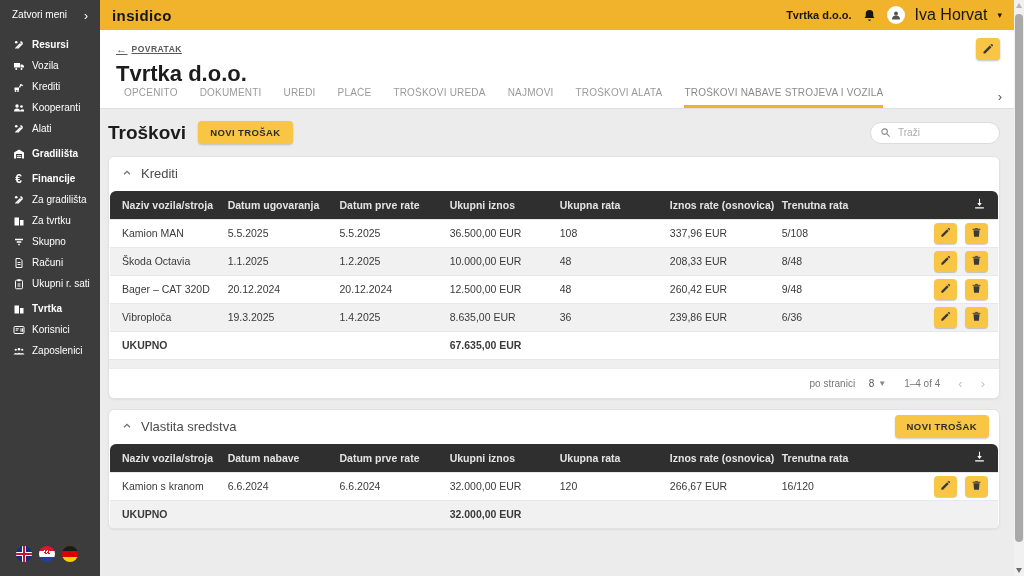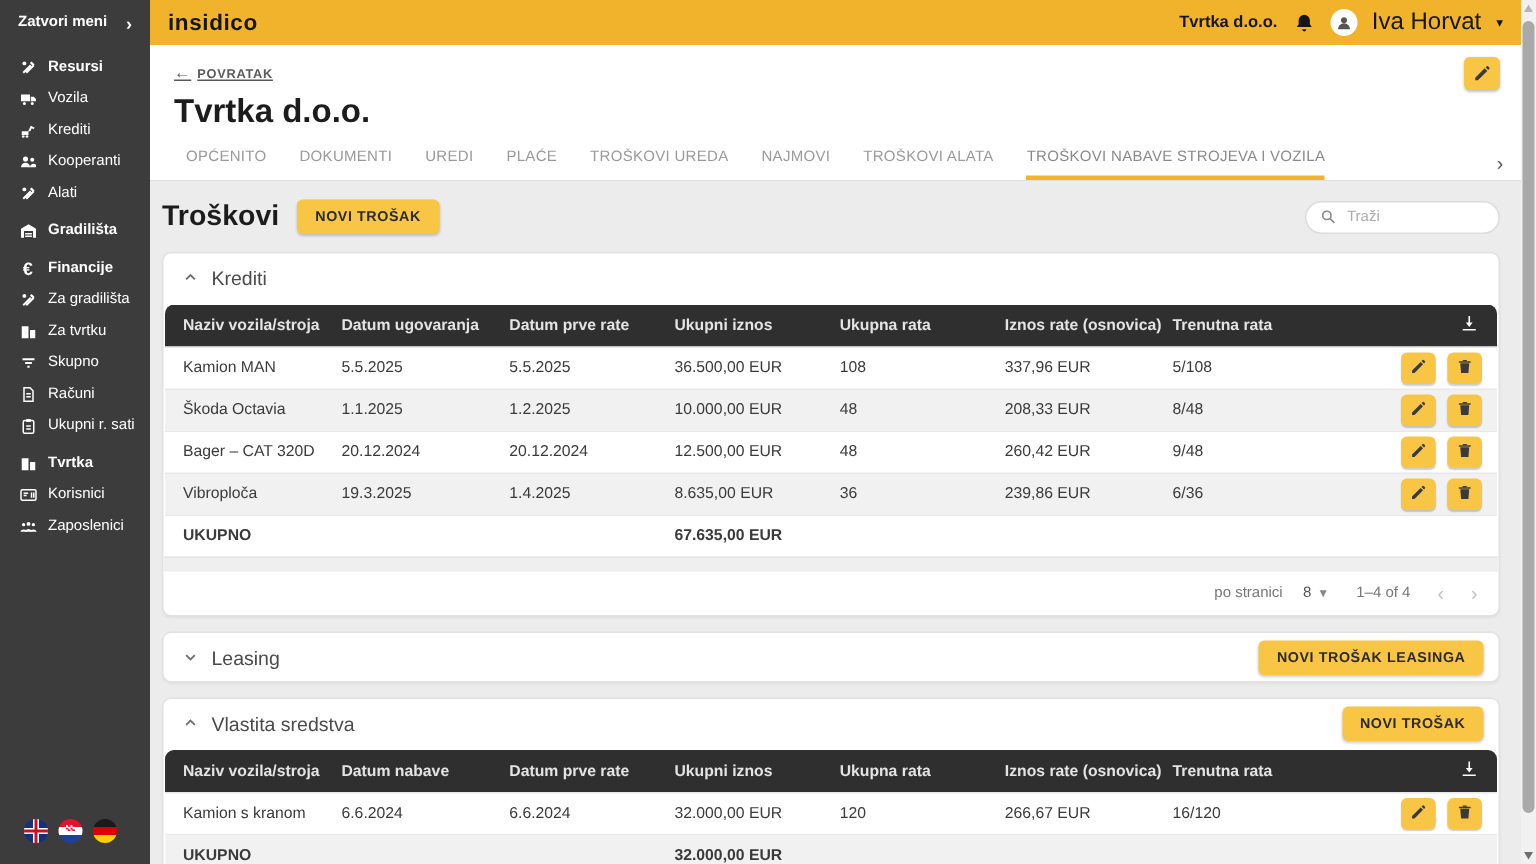--- a/index.html
+++ b/index.html
@@ -2,21 +2,21 @@
 <html><head>
 <meta charset="utf-8">
 <style>
   html,body{margin:0;padding:0}
   body{width:1024px;height:576px;overflow:hidden;position:relative;
        font-family:"Liberation Sans",sans-serif;background:#ECECEC;color:#333}
   *{box-sizing:border-box}
 
   
   .sidebar{position:absolute;left:0;top:0;width:100px;height:576px;background:#3C3C3C;color:#fff;z-index:6;display:flex;flex-direction:column}
-  .side-close{display:flex;align-items:flex-end;justify-content:space-between;padding:9px 12px 4px 12px;font-size:10px;font-weight:bold;cursor:pointer}
+  .side-close{display:flex;align-items:flex-end;justify-content:space-between;padding:9px 12px 4px 12px;font-size:10px;font-weight:normal;cursor:pointer}
   .side-close .chev{font-size:12px;line-height:8px}
   .side-group{margin-top:4px}
   .side-group:first-child{margin-top:10px}
   .side-item{display:flex;align-items:center;gap:7px;padding:4px 6px 4px 12px;font-size:10px;line-height:12px;cursor:pointer;white-space:nowrap}
   .side-item.hdr{font-weight:bold}
   .side-item .icn{width:13px;height:13px;flex:0 0 13px;display:inline-flex;align-items:center;justify-content:center;color:#fff}
   .side-item .icn svg{width:12px;height:12px}
   .tglyph{font-size:12px;font-weight:bold;line-height:12px}
   .flags{margin-top:auto;display:flex;gap:7px;padding:0 0 14px 16px}
   .flag{width:16px;height:16px;border-radius:50%;overflow:hidden;position:relative;flex:0 0 16px;cursor:pointer}
@@ -49,21 +49,21 @@
   .sb-down{position:absolute;bottom:3px;left:2px;width:0;height:0;border-left:3px solid transparent;border-right:3px solid transparent;border-top:5px solid #6E6E6E}
 
   
   .main{position:absolute;left:100px;top:30px;right:10px;bottom:0;background:#ECECEC;overflow:hidden}
   .page-head{background:#fff;padding:9px 0 0 16px;position:relative;border-bottom:1px solid #DFDFDF}
   .back-link{font-size:8.5px;font-weight:bold;letter-spacing:.5px;color:#5a5a5a;text-decoration:underline;display:inline-flex;align-items:center;gap:4px;cursor:pointer}
   .back-link .arr{font-size:11px;text-decoration:none}
   .page-title{margin:4px 0 0 0;font-size:22px;font-weight:bold;color:#1c1c1c}
   .edit-page-btn{position:absolute;top:8px;right:14px;width:24px;height:22px;border:none;border-radius:4px;background:#F8C545;color:#3a3a3a;display:flex;align-items:center;justify-content:center;cursor:pointer;box-shadow:0 1px 2px rgba(0,0,0,.25)}
   .edit-page-btn svg{width:12px;height:12px}
-  .tabs-wrap{position:relative;margin-top:12px;overflow:hidden;padding-right:14px}
+  .tabs-wrap{position:relative;margin-top:0;overflow:hidden;padding-right:14px}
   .tabs{display:flex;gap:22px;white-space:nowrap;padding:0 0 7px 8px}
   .tab{font-size:10px;letter-spacing:.2px;color:#9A9A9A;cursor:pointer;padding-bottom:7px;margin-bottom:-7px}
   .tab.active{color:#8a8a8a;border-bottom:3px solid #F2B32C}
   .tabs-more{position:absolute;right:2px;top:0;width:24px;height:18px;background:#fff;display:flex;align-items:center;justify-content:center;color:#555;font-size:13px;cursor:pointer}
 
   .content{padding:10px 14px 0 8px}
   .toolbar-row{display:flex;align-items:center;gap:12px;margin:2px 0 12px 0}
   .h2{font-size:19px;font-weight:bold;color:#1c1c1c;margin:0}
   .btn{border:none;border-radius:4px;background:#F8C545;color:#2b2b2b;font-family:"Liberation Sans",sans-serif;
        font-size:9.5px;font-weight:bold;letter-spacing:.4px;padding:6px 12px;text-transform:uppercase;cursor:pointer;box-shadow:0 1px 2px rgba(0,0,0,.2);white-space:nowrap}
@@ -487,31 +487,20 @@
           <span class="caret">▼</span>
         </span>
         <span>1–4 of 4</span>
         <span class="pg-nav">
           <span>‹</span>
           <span>›</span>
         </span>
       </div>
     </section>
 
-    <section class="card">
-      <div class="card-head">
-        <span class="sec-chev">
-          <svg viewBox="0 0 24 24" stroke="currentColor" stroke-width="3" fill="none">
-              <path d="M5 9l7 7 7-7"></path>
-            </svg>
-        </span>
-        <span class="sec-title">Leasing</span>
-        <button class="btn">NOVI TROŠAK LEASINGA</button>
-      </div>
-    </section>
 
     <section class="card">
       <div class="card-head">
         <span class="sec-chev">
           <svg viewBox="0 0 24 24" stroke="currentColor" stroke-width="3" fill="none">
               <path d="M5 15l7-7 7 7"></path>
             </svg>
         </span>
         <span class="sec-title">Vlastita sredstva</span>
         <button class="btn">NOVI TROŠAK</button>

